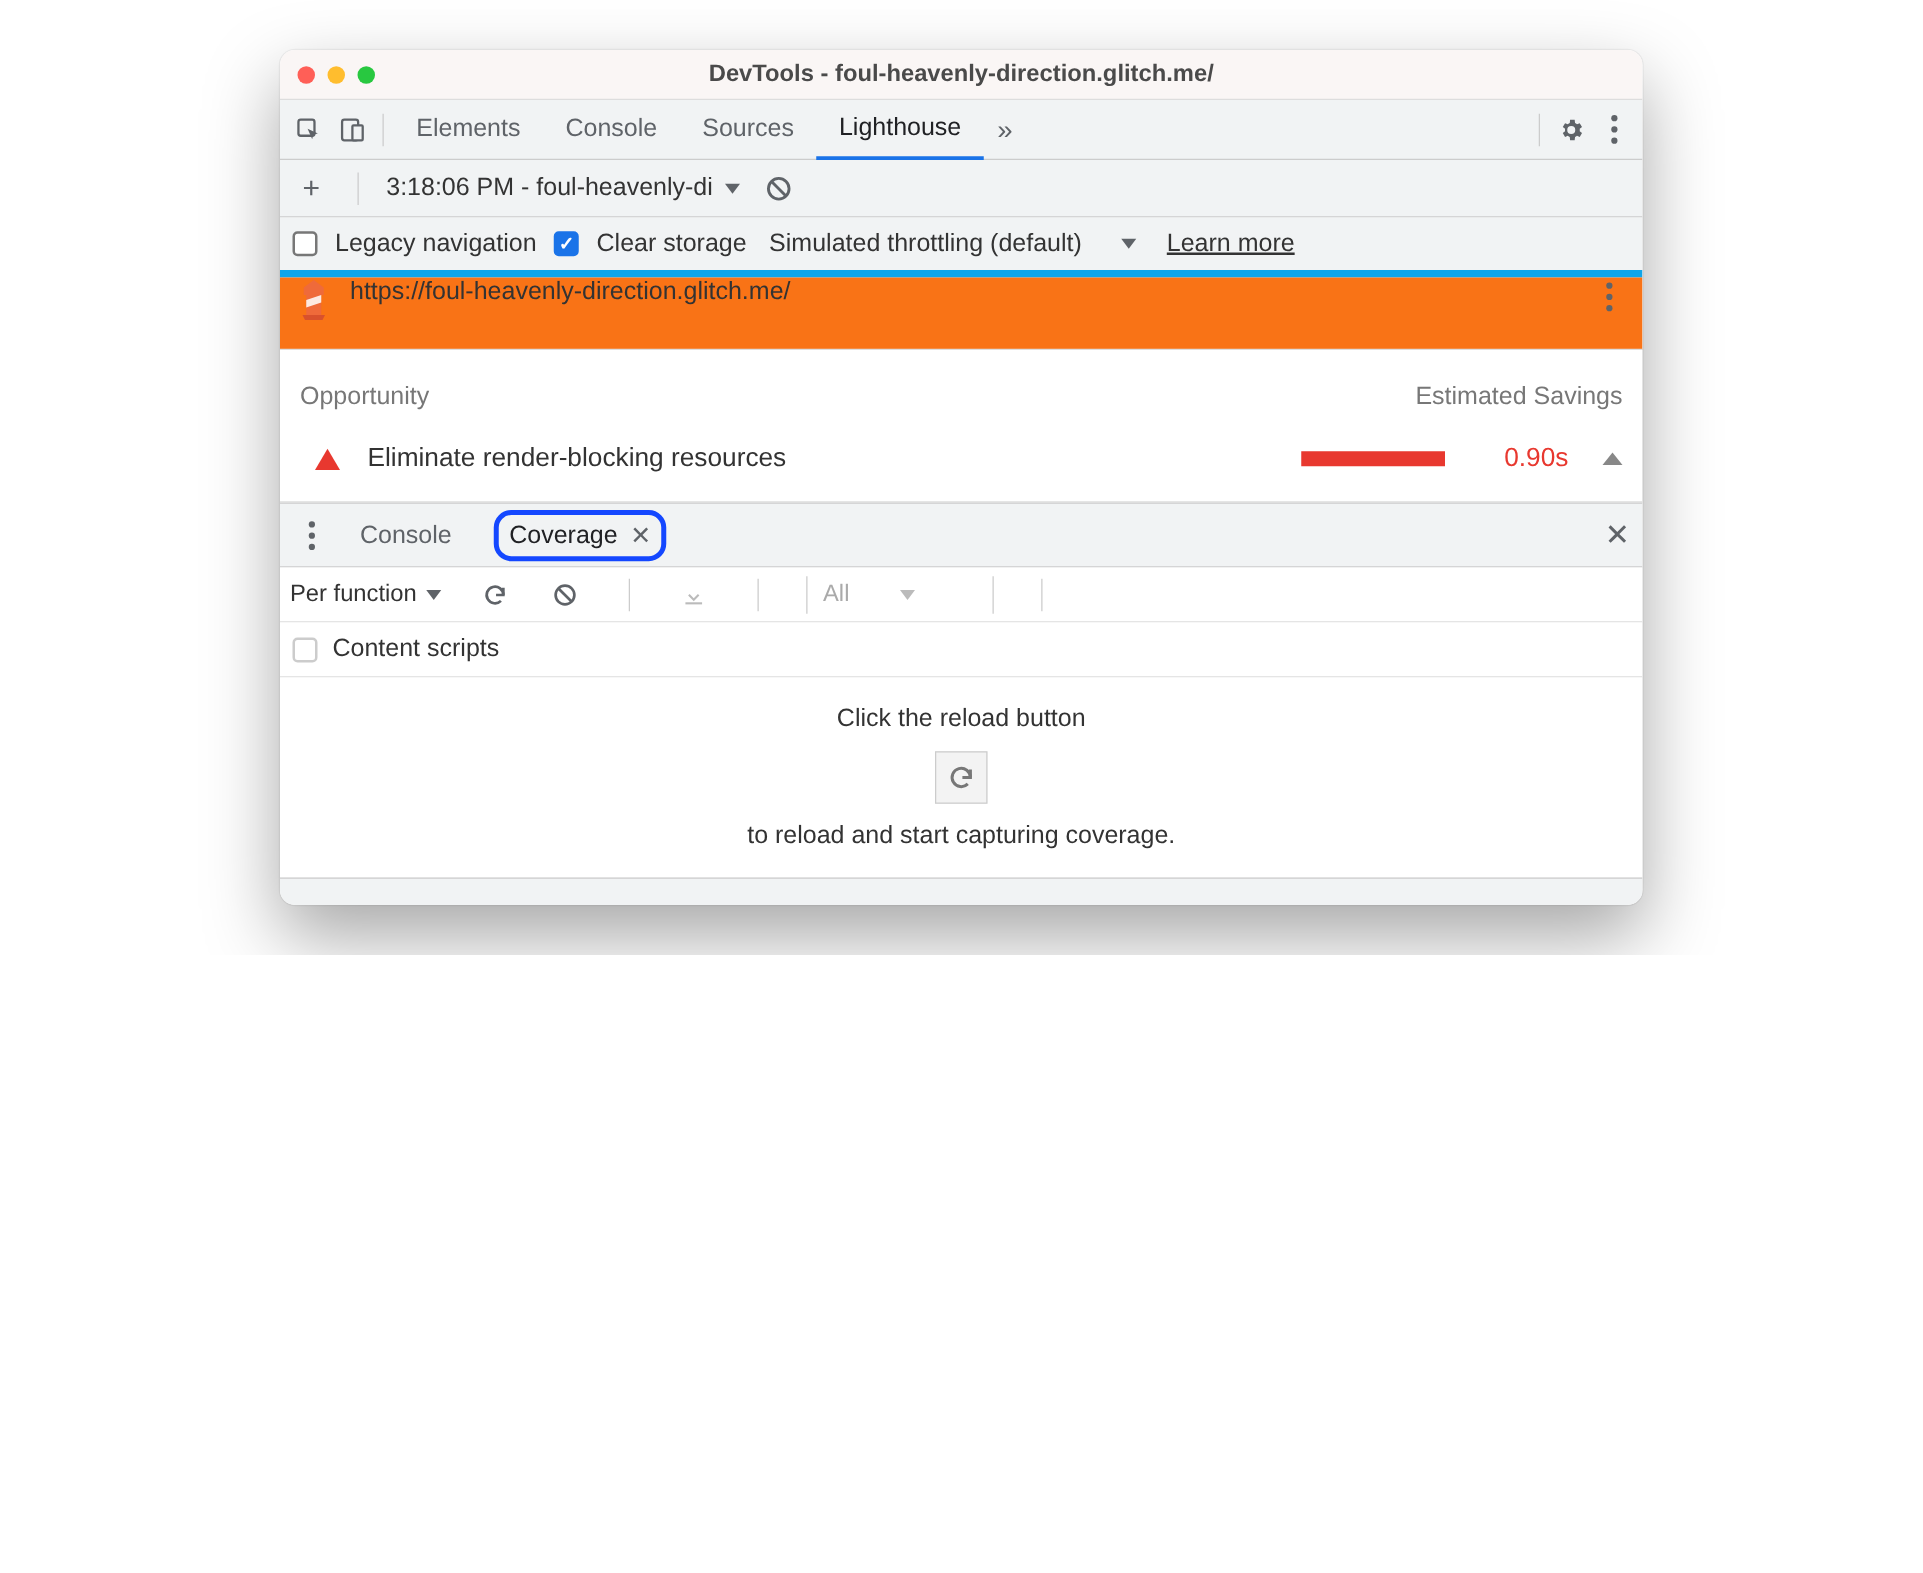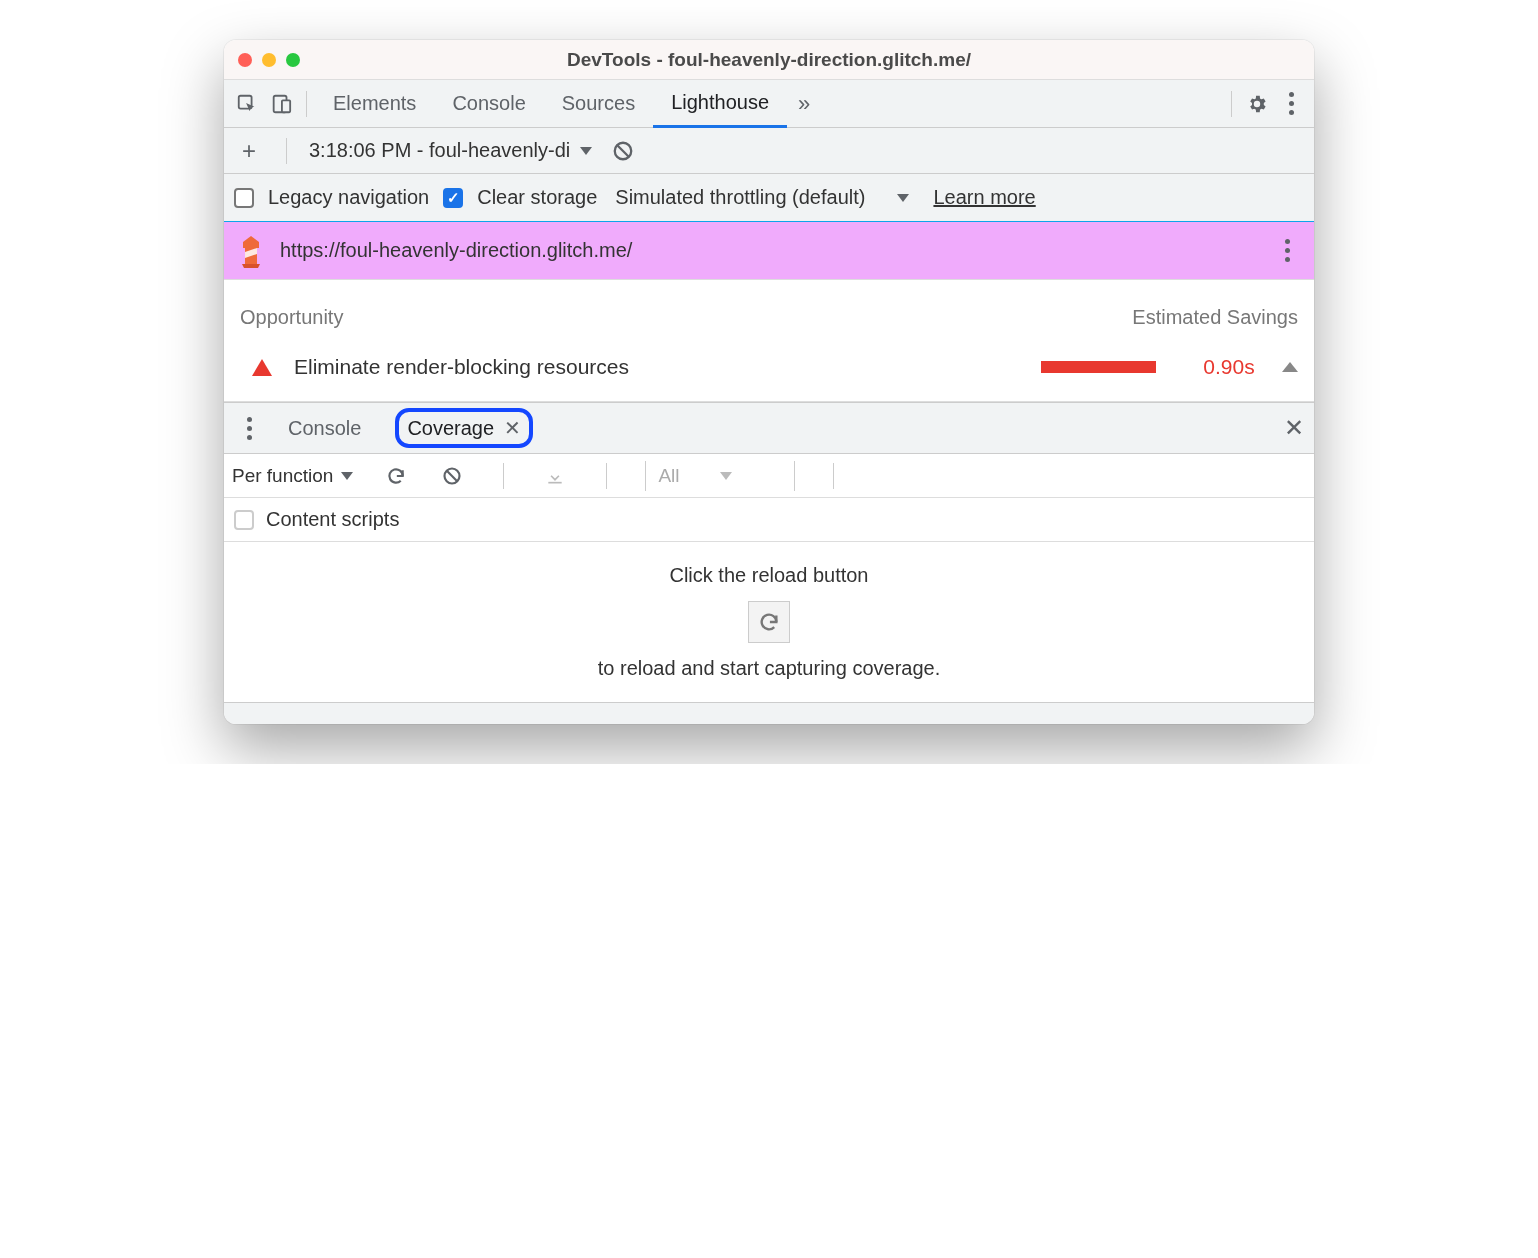--- a/index.html
+++ b/index.html
@@ -103,21 +103,21 @@
     border-right: 6px solid transparent;
     border-top: 8px solid #5f6368;
   }
   .block-icon svg { display: block; }
   
   .settings-row {
     display: flex;
     align-items: center;
     height: 48px;
     background: #f1f3f4;
-    border-bottom: 1px solid #0ea5e9;
+    border-bottom: 6px solid #0ea5e9;
     padding: 0 10px;
     gap: 14px;
     font-size: 20px;
     color: #333;
   }
   .checkbox {
     width: 20px; height: 20px;
     border: 2px solid #777;
     border-radius: 4px;
     display: inline-flex; align-items: center; justify-content: center;
@@ -131,25 +131,25 @@
   }
   .checkbox.checked::after {
     content: "✓";
     font-size: 15px;
     font-weight: bold;
   }
   .learn-more { text-decoration: underline; cursor: pointer; color: #333; }
   
   .url-row {
     display: flex;
-    align-items: center;
+    align-items: flex-start;
     height: 58px;
-    background: #f0abfc;
+    background: #f97316;
     border-bottom: 1px solid #ddd;
-    padding: 12px 12px;
+    padding: 0 12px;
     gap: 14px;
   }
   .lighthouse-logo svg { display: block; }
   .url-text { font-size: 20px; color: #333; flex: 1; }
   .kebab {
     width: 30px; height: 30px;
     display: flex; flex-direction: column;
     align-items: center; justify-content: center;
     gap: 4px; cursor: pointer;
   }

